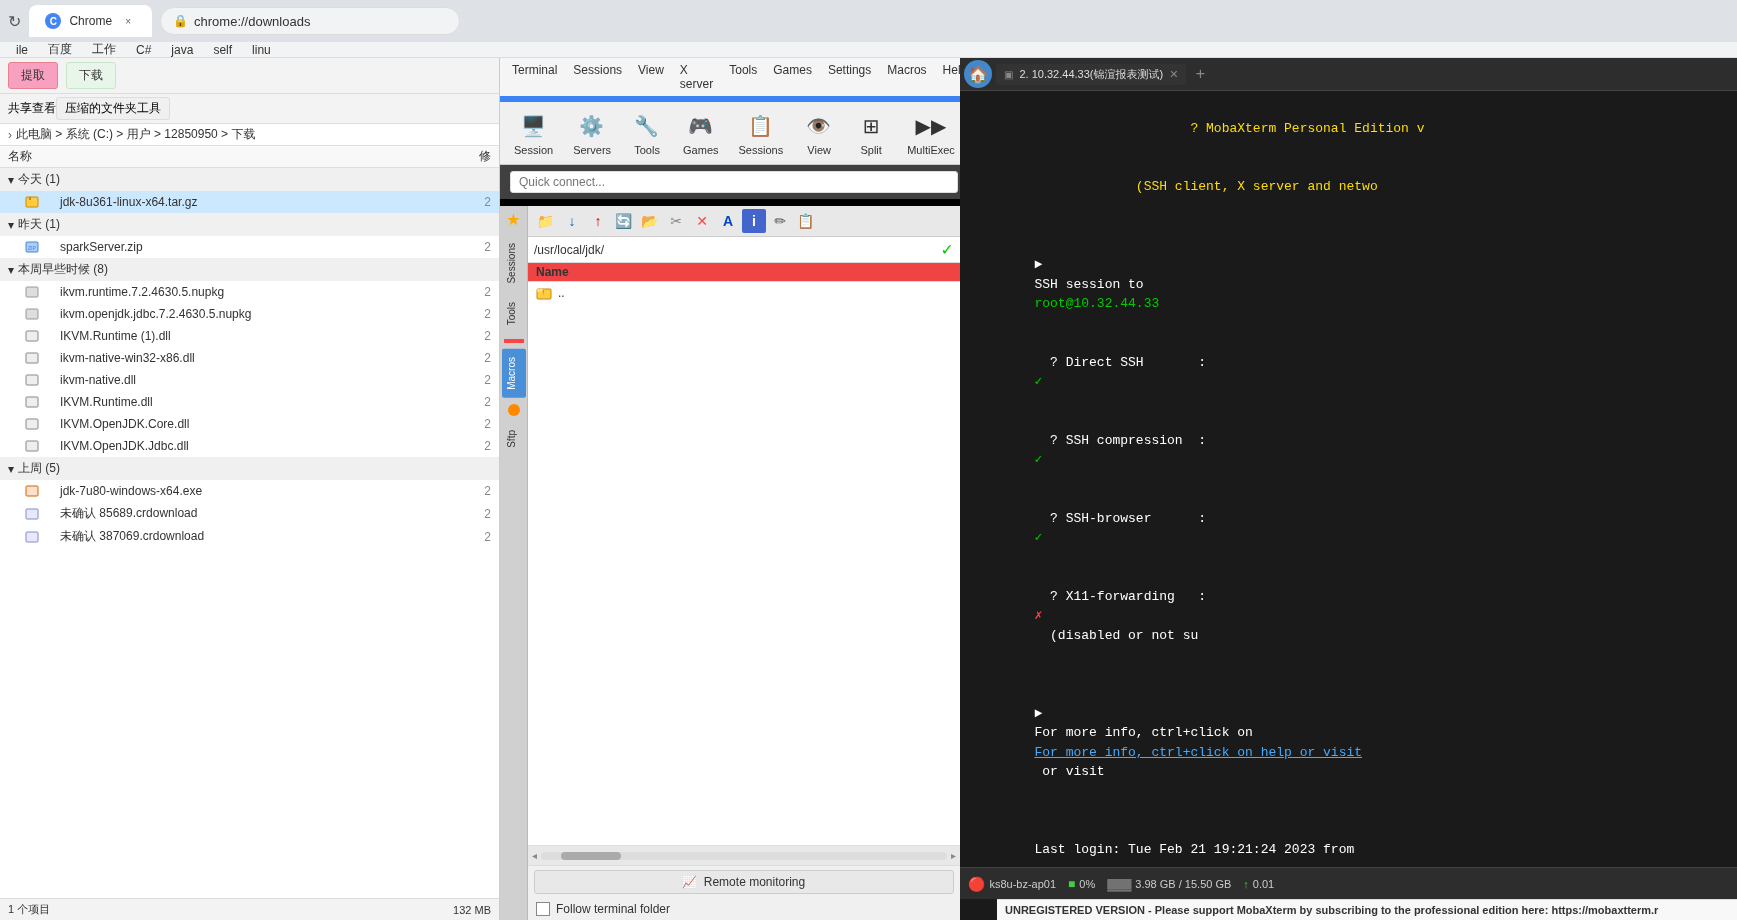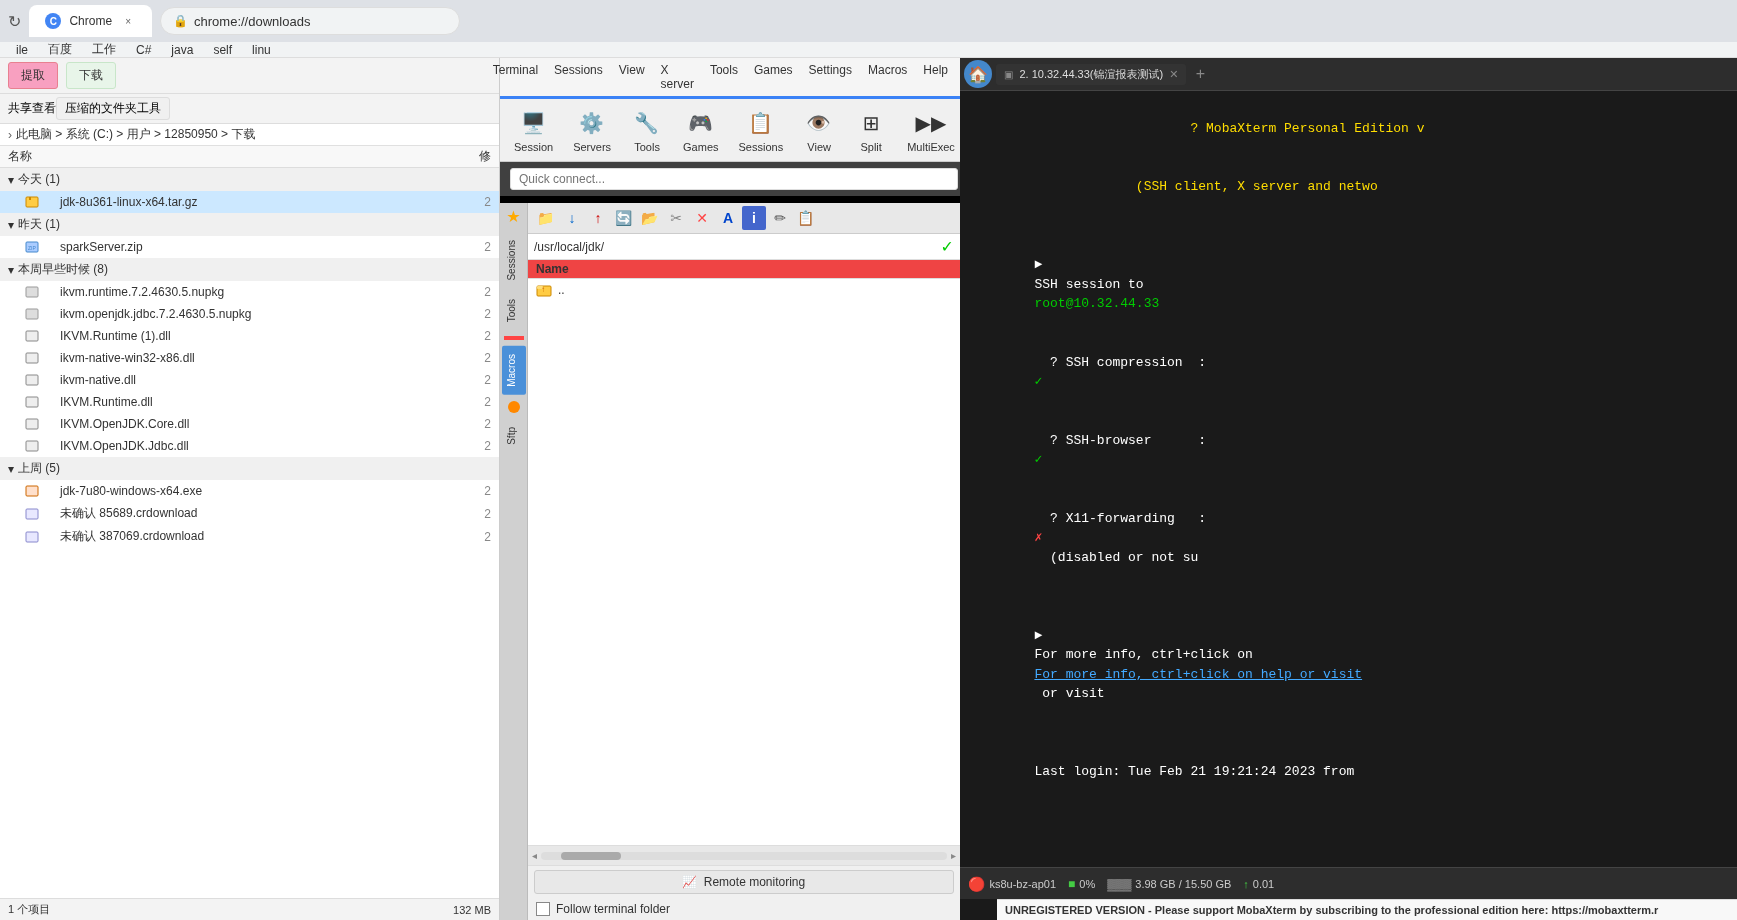--- a/index.html
+++ b/index.html
@@ -348,23 +348,22 @@
       width: 460px;
       flex-shrink: 0;
       background: white;
     }
 
     .moba-menubar {
       display: flex;
       gap: 0;
       padding: 2px 4px;
       background: #f5f5f5;
-      border-bottom: 3px solid #3b82f6;
-      font-size: 12px;
-      justify-content: flex-end;
+      border-bottom: 6px solid #3b82f6;
+      font-size: 12px;
     }
     .menu-item {
       padding: 3px 8px;
       cursor: pointer;
       color: #333;
       border-radius: 2px;
     }
 
     .side-tabs-vertical {
       width: 28px;
@@ -742,20 +741,24 @@
       <div class="term-line">
         <span class="term-yellow">             (SSH client, X server and netwo</span>
       </div>
       <div class="term-line">&nbsp;</div>
       <div class="term-line">
         <span class="term-white">► </span>
         <span class="term-white">SSH session to </span>
         <span class="term-green">root@10.32.44.33</span>
       </div>
       <div class="term-line">
+        <span class="term-white">  ? Direct SSH       : </span>
+        <span class="term-green">✓</span>
+      </div>
+      <div class="term-line">
         <span class="term-white">  ? SSH compression  : </span>
         <span class="term-green">✓</span>
       </div>
       <div class="term-line">
         <span class="term-white">  ? SSH-browser      : </span>
         <span class="term-green">✓</span>
       </div>
       <div class="term-line">
         <span class="term-white">  ? X11-forwarding   : </span>
         <span class="term-red">✗</span>

